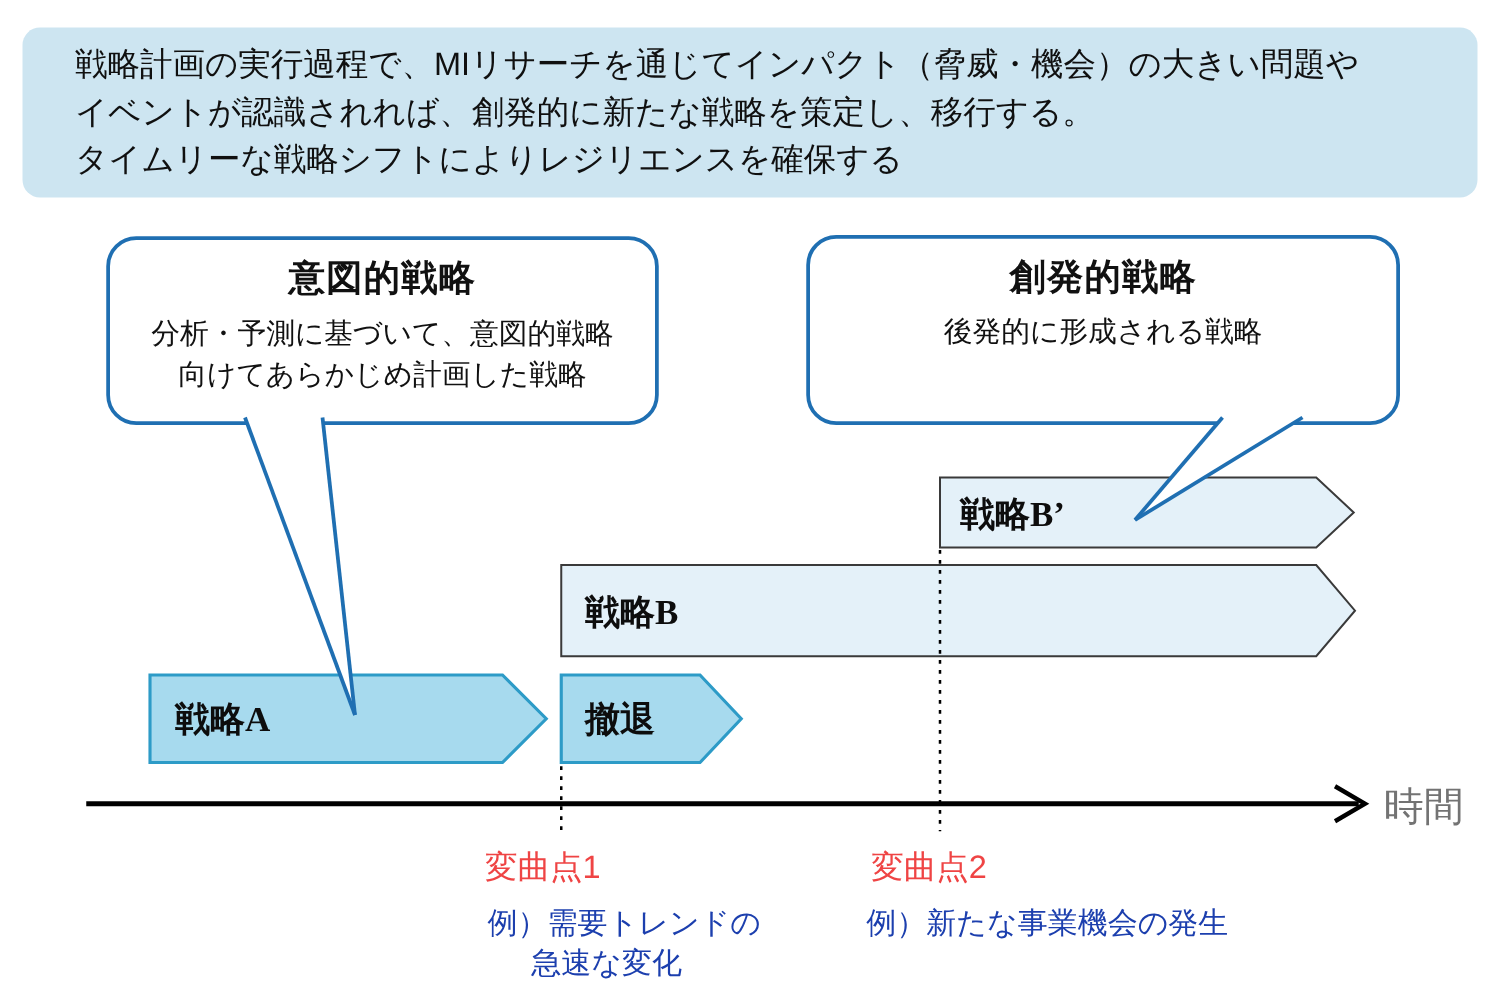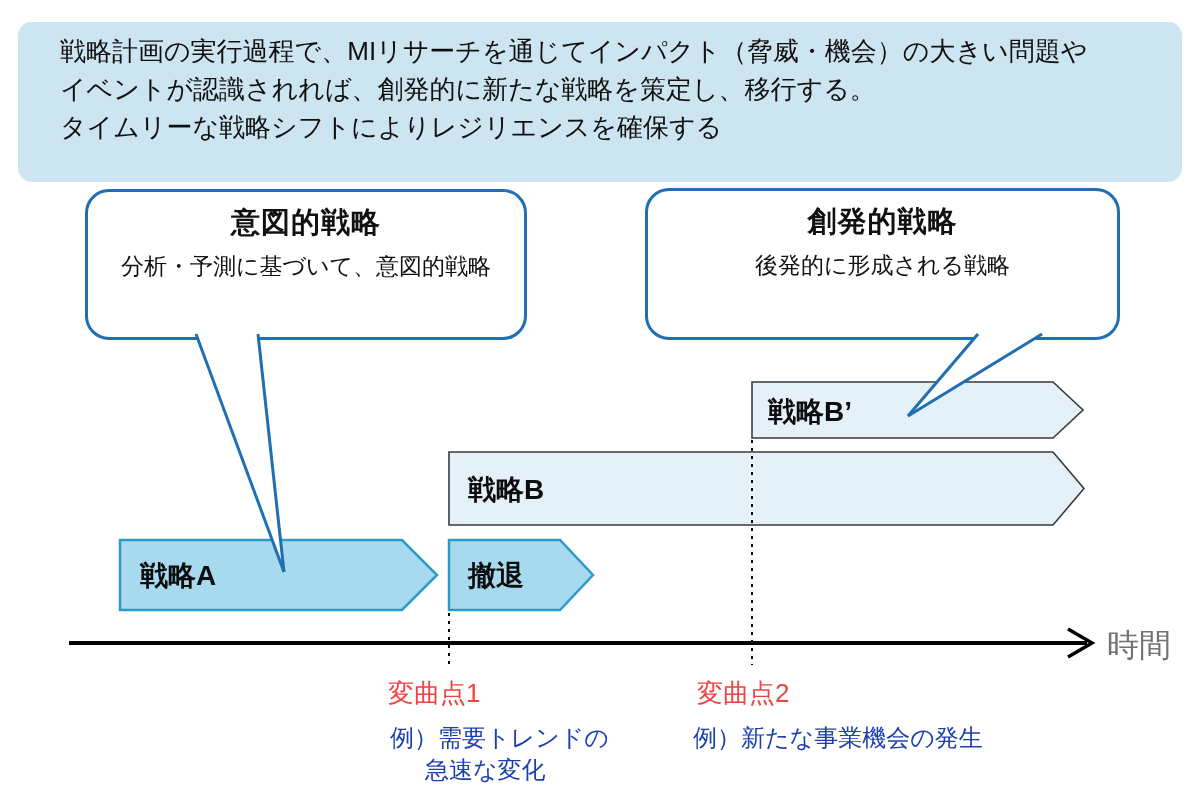--- a/index.html
+++ b/index.html
@@ -5,58 +5,59 @@
   * { margin:0; padding:0; box-sizing:border-box; }
   html,body { width:1200px; height:800px; }
   body {
     position:relative;
     background:#ffffff;
     font-family:"Liberation Sans", sans-serif;
     color:#111;
     overflow:hidden;
   }
   .banner {
-    position:absolute; left:18px; top:22px; width:1164px; height:160px;
+    position:absolute; left:18px; top:22px; width:1164px; height:136px;
     background:#cde5f1; border-radius:14px;
     padding:10px 40px 0 42px;
     font-size:26px; line-height:38px; color:#101010;
     z-index:1;
   }
   .bubble {
     position:absolute; background:#ffffff;
     border:3px solid #1f6fb2; border-radius:24px;
     text-align:center; z-index:1;
   }
   .bubble-intended { left:85px; top:189px; width:442px; height:151px; }
   .bubble-emergent { left:645px; top:188px; width:475px; height:152px; }
   .bubble .bubble-title { margin-top:11px; font-size:29px; font-weight:bold; letter-spacing:1px; }
   .bubble .bubble-body { margin-top:7px; font-size:23px; line-height:33px; }
   #shapes {
     position:absolute; left:0; top:0; width:1200px; height:800px;
     z-index:2; pointer-events:none;
   }
   .lbl { position:absolute; z-index:3; white-space:nowrap; }
-  .arrow-label { font-size:28px; font-weight:bold; color:#0d0d0d; }
+  .arrow-label { font-size:28px; font-weight:bold; color:#0d0d0d;font-family:Liberation Serif, serif; }
   .axis-label { font-size:32px; color:#737373; }
   .inflection-label { font-size:26px; color:#ef4444; }
   .example-text { font-size:24px; color:#1c3fae; }
 </style>
 </head>
 <body>
 
 <div class="banner">
   <div>戦略計画の実行過程で、MIリサーチを通じてインパクト（脅威・機会）の大きい問題や</div>
   <div>イベントが認識されれば、創発的に新たな戦略を策定し、移行する。</div>
   <div>タイムリーな戦略シフトによりレジリエンスを確保する</div>
 </div>
 
 <div class="bubble bubble-intended">
   <div class="bubble-title">意図的戦略</div>
   <div class="bubble-body">
     <div>分析・予測に基づいて、意図的戦略</div>
+    <div>向けてあらかじめ計画した戦略</div>
   </div>
 </div>
 
 <div class="bubble bubble-emergent">
   <div class="bubble-title">創発的戦略</div>
   <div class="bubble-body">
     <div>後発的に形成される戦略</div>
   </div>
 </div>
 

